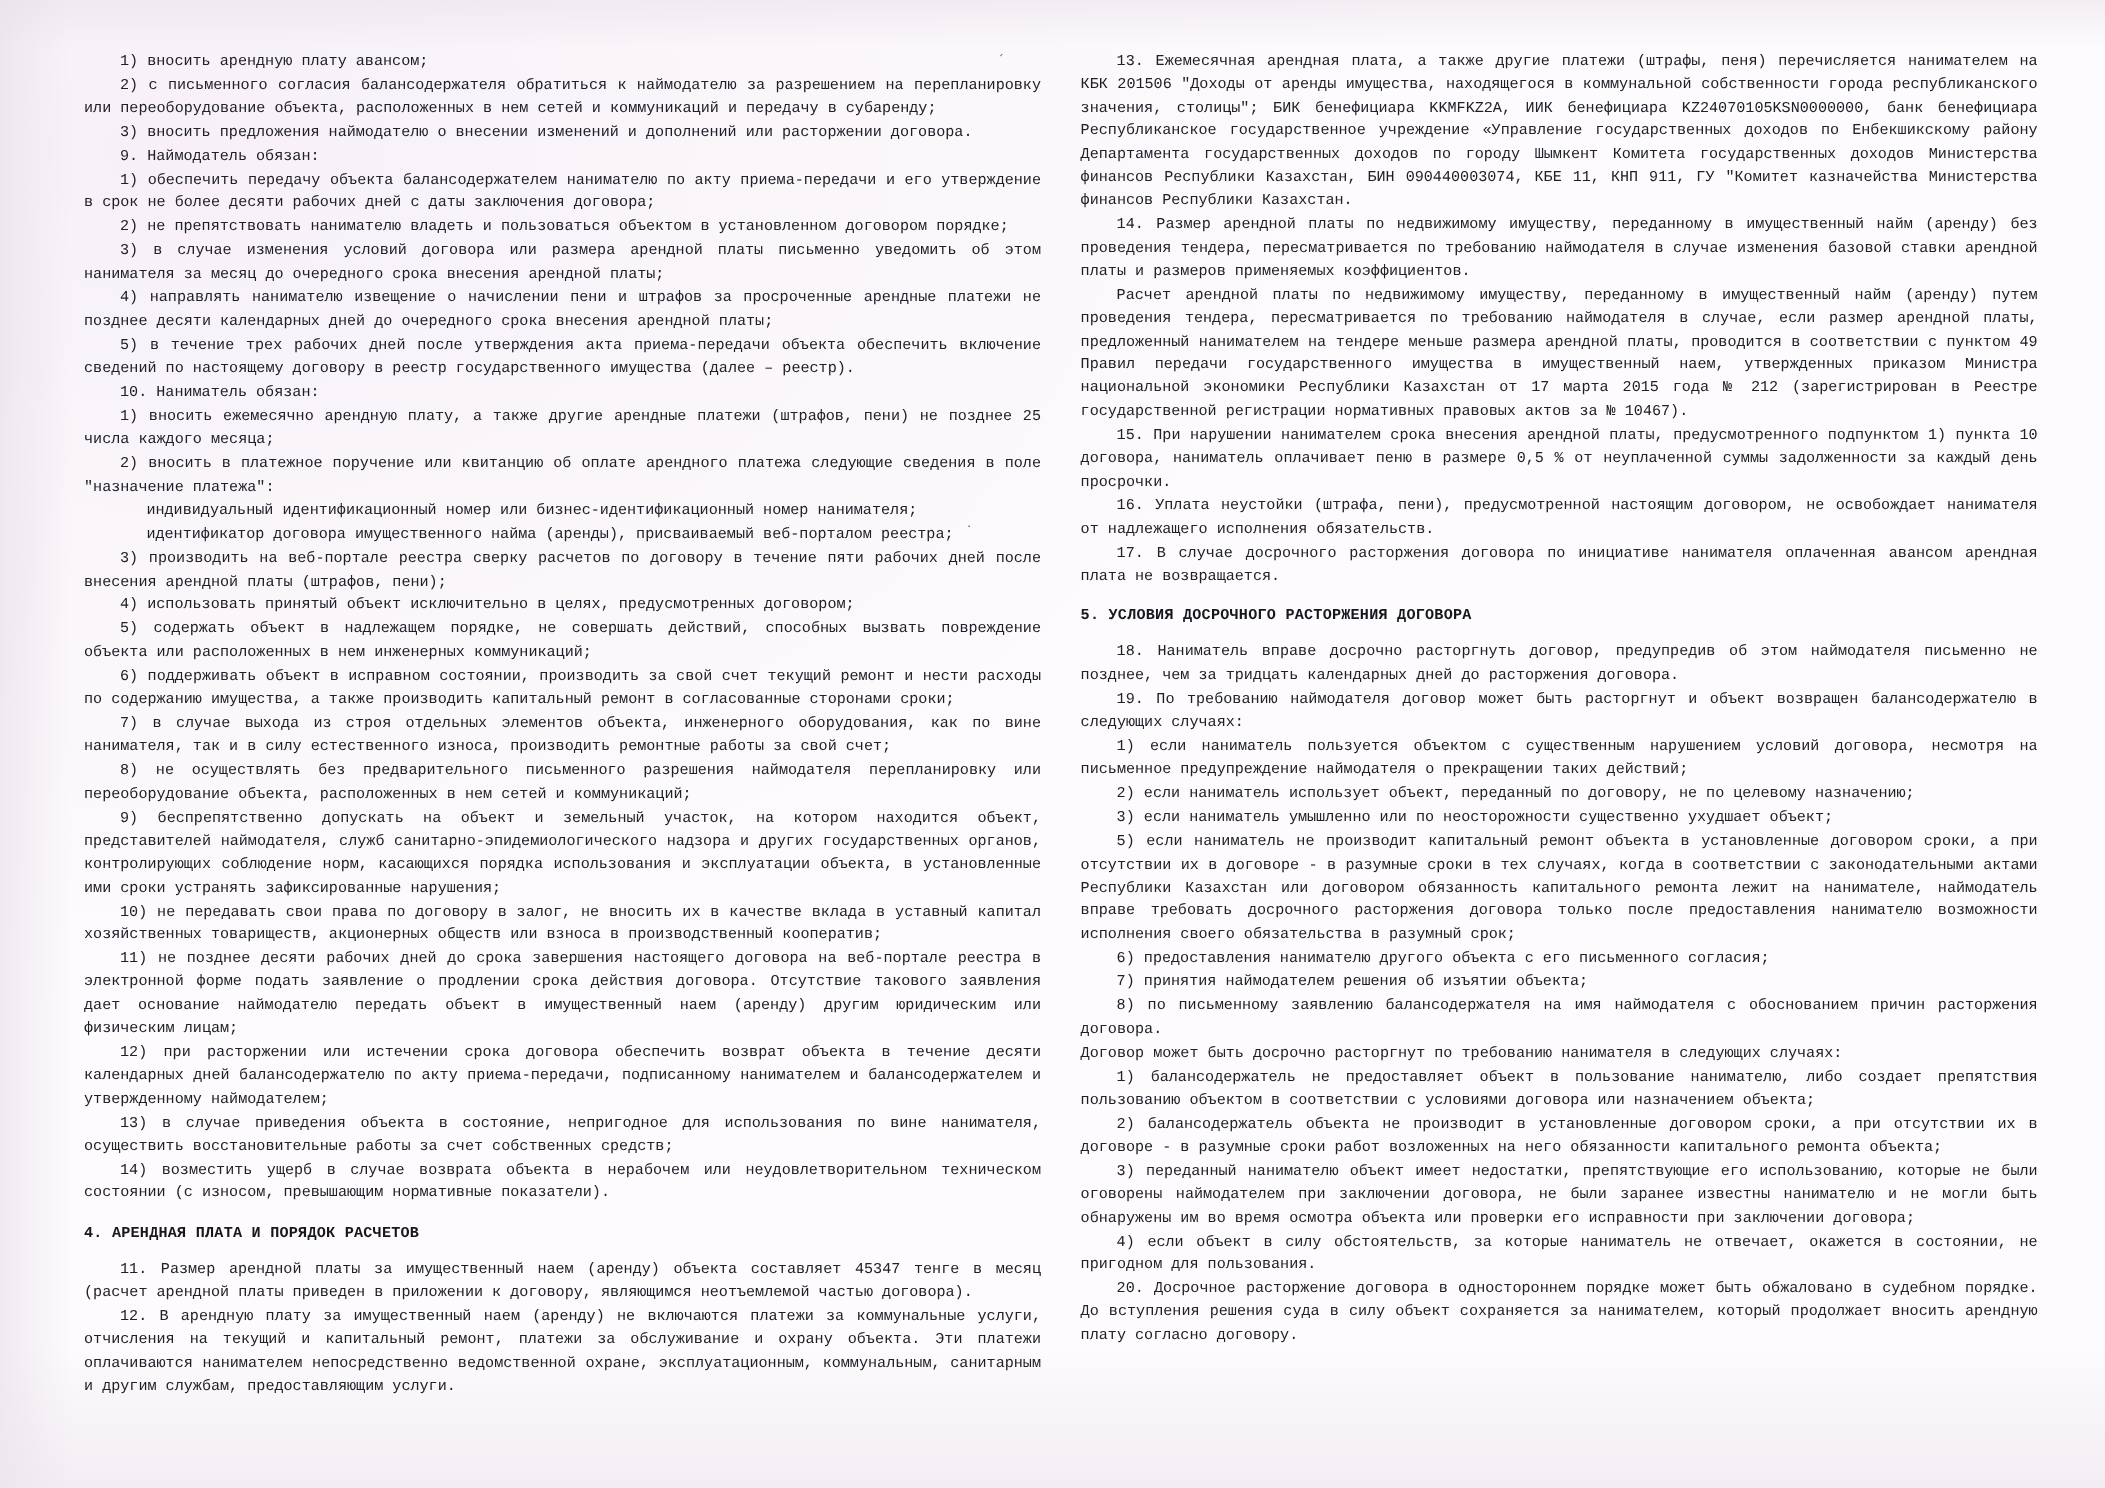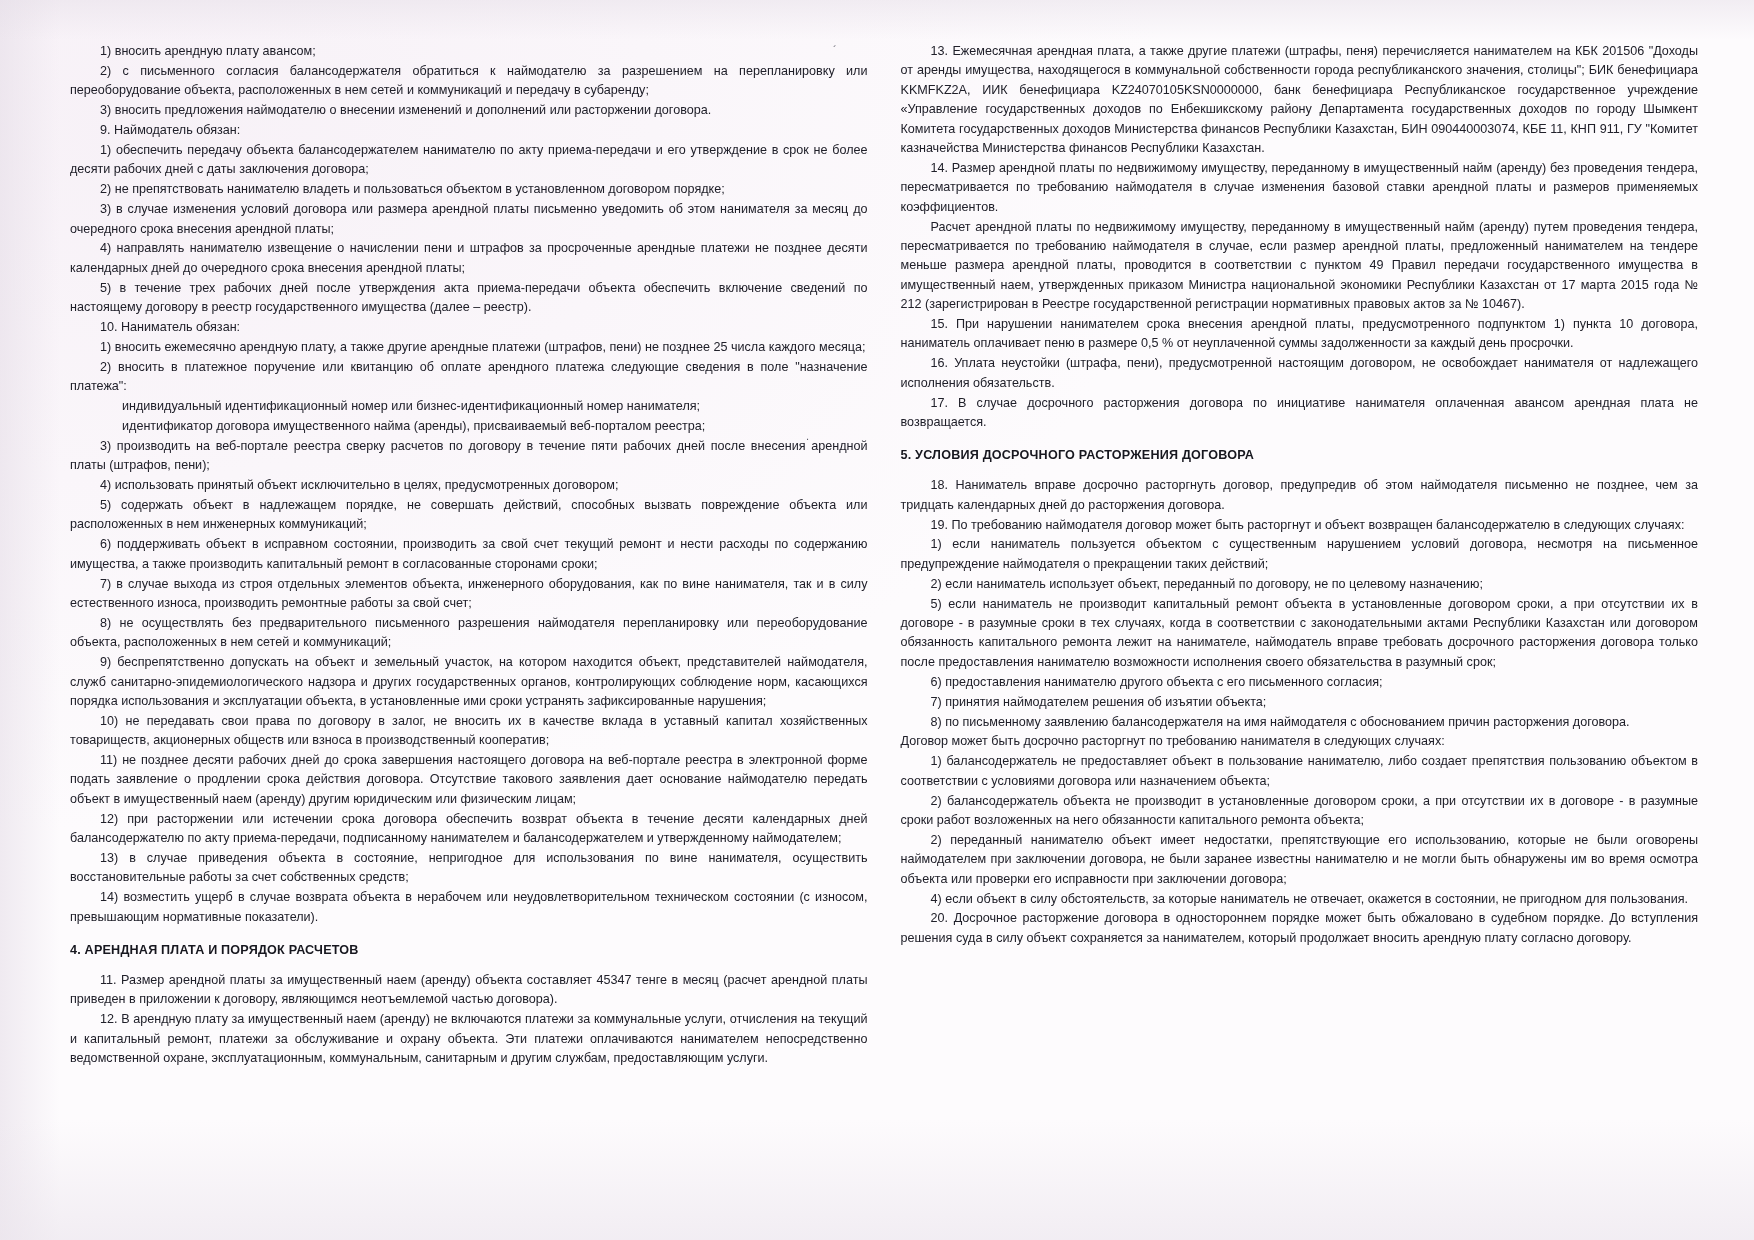--- a/index.html
+++ b/index.html
@@ -43,20 +43,21 @@
     pointer-events: none;
   }
   .columns {
     position: absolute;
     top: 42px;
     left: 70px;
     right: 56px;
     bottom: 120px;
     display: flex;
     gap: 33px;
+    font-family: Liberation Mono, monospace;
   }
   .col {
     flex: 1 1 0;
     min-width: 0;
   }
   p {
     margin: 0 0 0.5px 0;
     font-size: 12.6px;
     line-height: 1.54;
     text-align: justify;
@@ -139,28 +140,29 @@
           <p class="ind">15. При нарушении нанимателем срока внесения арендной платы, предусмотренного подпунктом 1) пункта 10 договора, наниматель оплачивает пеню в размере 0,5 % от неуплаченной суммы задолженности за каждый день просрочки.</p>
           <p class="ind">16. Уплата неустойки (штрафа, пени), предусмотренной настоящим договором, не освобождает нанимателя от надлежащего исполнения обязательств.</p>
           <p class="ind">17. В случае досрочного расторжения договора по инициативе нанимателя оплаченная авансом арендная плата не возвращается.</p>
         </div>
       <h2 class="section">5. УСЛОВИЯ ДОСРОЧНОГО РАСТОРЖЕНИЯ ДОГОВОРА</h2>
       <div>
           <p class="ind">18. Наниматель вправе досрочно расторгнуть договор, предупредив об этом наймодателя письменно не позднее, чем за тридцать календарных дней до расторжения договора.</p>
           <p class="ind">19. По требованию наймодателя договор может быть расторгнут и объект возвращен балансодержателю в следующих случаях:</p>
           <p class="ind">1) если наниматель пользуется объектом с существенным нарушением условий договора, несмотря на письменное предупреждение наймодателя о прекращении таких действий;</p>
           <p class="ind">2) если наниматель использует объект, переданный по договору, не по целевому назначению;</p>
+          <p class="ind">3) если наниматель умышленно или по неосторожности существенно ухудшает объект;</p>
           <p class="ind">5) если наниматель не производит капитальный ремонт объекта в установленные договором сроки, а при отсутствии их в договоре - в разумные сроки в тех случаях, когда в соответствии с законодательными актами Республики Казахстан или договором обязанность капитального ремонта лежит на нанимателе, наймодатель вправе требовать досрочного расторжения договора только после предоставления нанимателю возможности исполнения своего обязательства в разумный срок;</p>
           <p class="ind">6) предоставления нанимателю другого объекта с его письменного согласия;</p>
           <p class="ind">7) принятия наймодателем решения об изъятии объекта;</p>
           <p class="ind">8) по письменному заявлению балансодержателя на имя наймодателя с обоснованием причин расторжения договора.</p>
           <p class="noind">Договор может быть досрочно расторгнут по требованию нанимателя в следующих случаях:</p>
           <p class="ind">1) балансодержатель не предоставляет объект в пользование нанимателю, либо создает препятствия пользованию объектом в соответствии с условиями договора или назначением объекта;</p>
           <p class="ind">2) балансодержатель объекта не производит в установленные договором сроки, а при отсутствии их в договоре - в разумные сроки работ возложенных на него обязанности капитального ремонта объекта;</p>
-          <p class="ind">2) переданный нанимателю объект имеет недостатки, препятствующие его использованию, которые не были оговорены наймодателем при заключении договора, не были заранее известны нанимателю и не могли быть обнаружены им во время осмотра объекта или проверки его исправности при заключении договора;</p>
+          <p class="ind">3) переданный нанимателю объект имеет недостатки, препятствующие его использованию, которые не были оговорены наймодателем при заключении договора, не были заранее известны нанимателю и не могли быть обнаружены им во время осмотра объекта или проверки его исправности при заключении договора;</p>
           <p class="ind">4) если объект в силу обстоятельств, за которые наниматель не отвечает, окажется в состоянии, не пригодном для пользования.</p>
           <p class="ind">20. Досрочное расторжение договора в одностороннем порядке может быть обжаловано в судебном порядке. До вступления решения суда в силу объект сохраняется за нанимателем, который продолжает вносить арендную плату согласно договору.</p>
         </div>
     </div>
 
   </div>
 
   <div>
       <span class="stray-mark" style="left: 833px; top: 44px;">´</span>
       <span class="stray-mark" style="left: 806px; top: 430px;">.</span>

